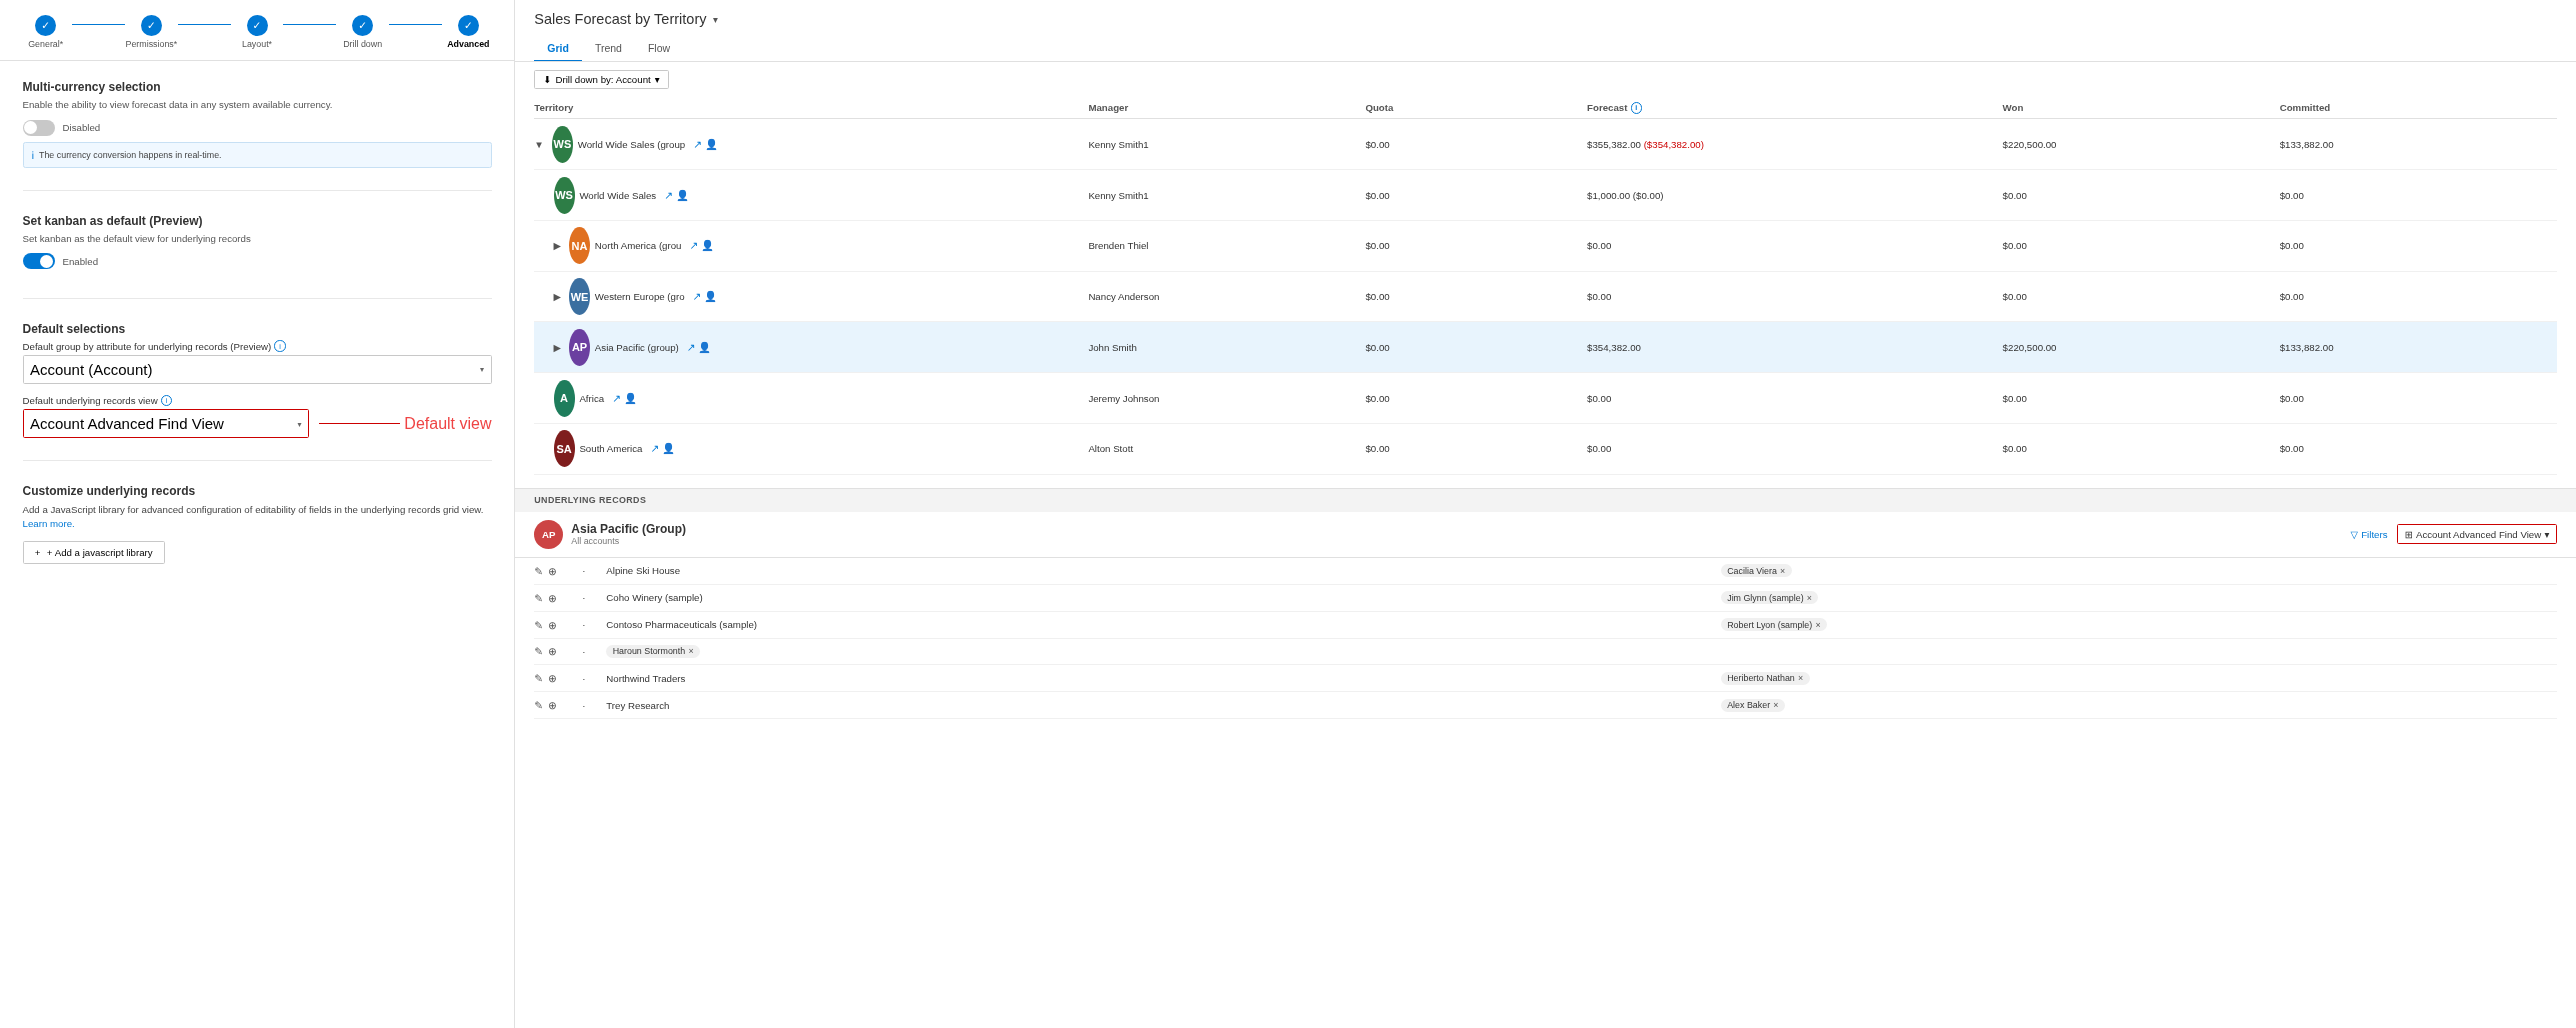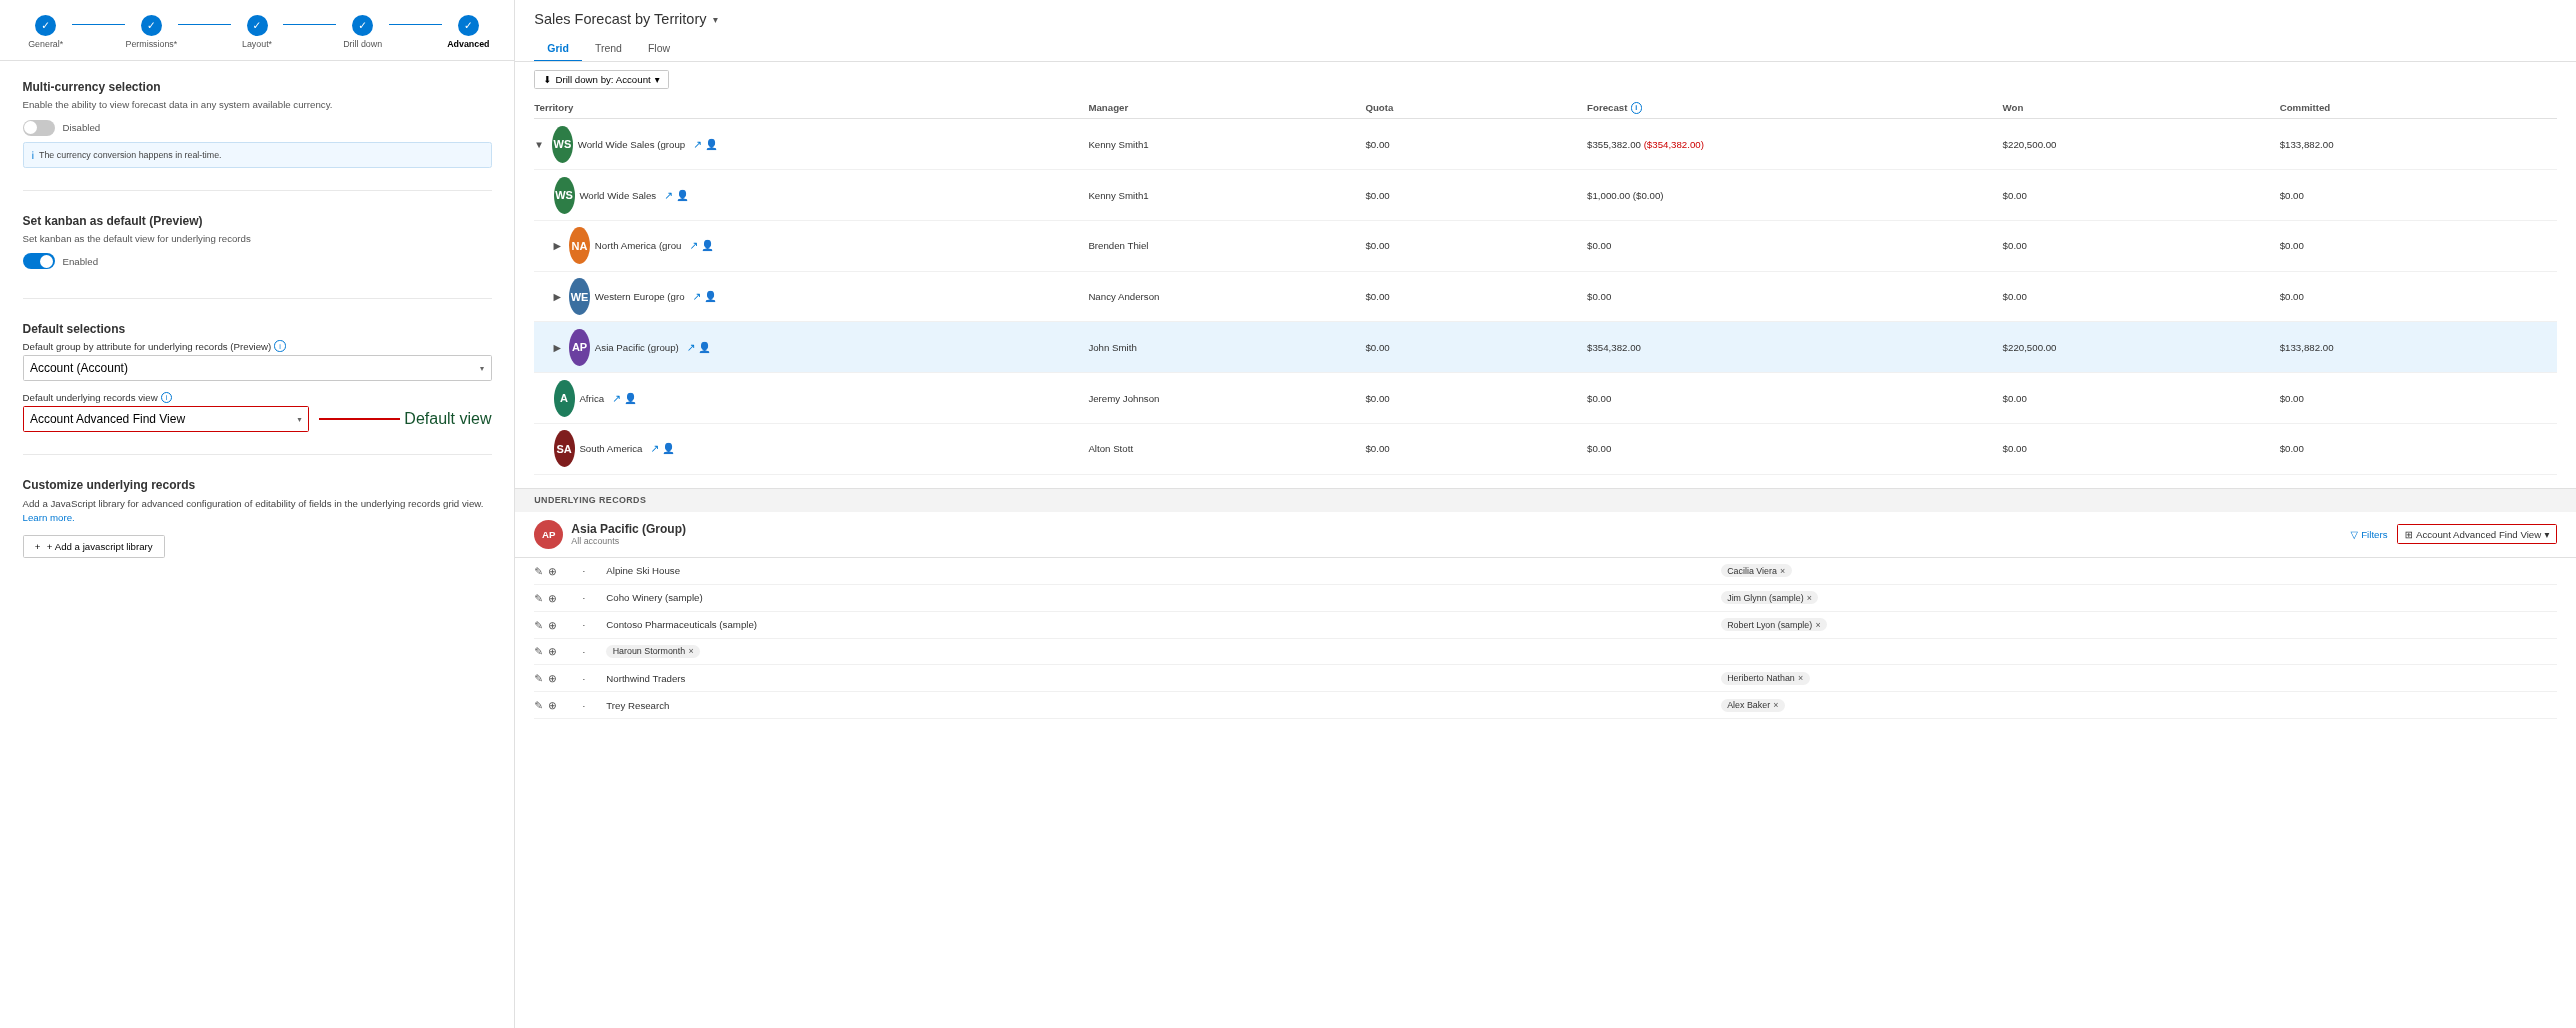--- a/index.html
+++ b/index.html
@@ -112,21 +112,21 @@
       border: 1.6px solid #c00;
       border-radius: 1.6px;
       background: white;
     }
     .select-wrapper.normal-border {
       border: 0.8px solid #c8c8c8;
     }
     .select-box {
       width: 100%;
       padding: 4.8px 22.5px 4.8px 6.4px;
-      font-size: 12px;
+      font-size: 15px;
       border: none;
       outline: none;
       background: transparent;
       appearance: none;
       cursor: pointer;
     }
     .select-arrow {
       position: absolute; right: 6.4px; top: 50%; transform: translateY(-50%);
       font-size: 8px; color: #666; pointer-events: none;
     }
@@ -401,21 +401,21 @@
           <div style="flex:1;">
             <div class="select-wrapper">
               <select class="select-box">
                 <option>Account Advanced Find View</option>
               </select>
               <span class="select-arrow">▾</span>
             </div>
           </div>
           <div style="display:flex; align-items:center; margin-left:9.7px; flex-shrink:0;">
             <div style="width:81px; height:1.6px; background:#c00;"></div>
-            <span style="color:#14532d; font-size:16px; font-weight:400; white-space:nowrap; margin-left:4.8px;">Default view</span>
+            <span style="color:#ef4444; font-size:16px; font-weight:400; white-space:nowrap; margin-left:4.8px;">Default view</span>
           </div>
         </div>
       </div>
     </div>
 
     <div class="section">
       <div class="section-title">Customize underlying records</div>
       <p class="customize-desc">
         Add a JavaScript library for advanced configuration of editability of fields in the underlying records grid view. <a href="#">Learn more.</a>
       </p>

